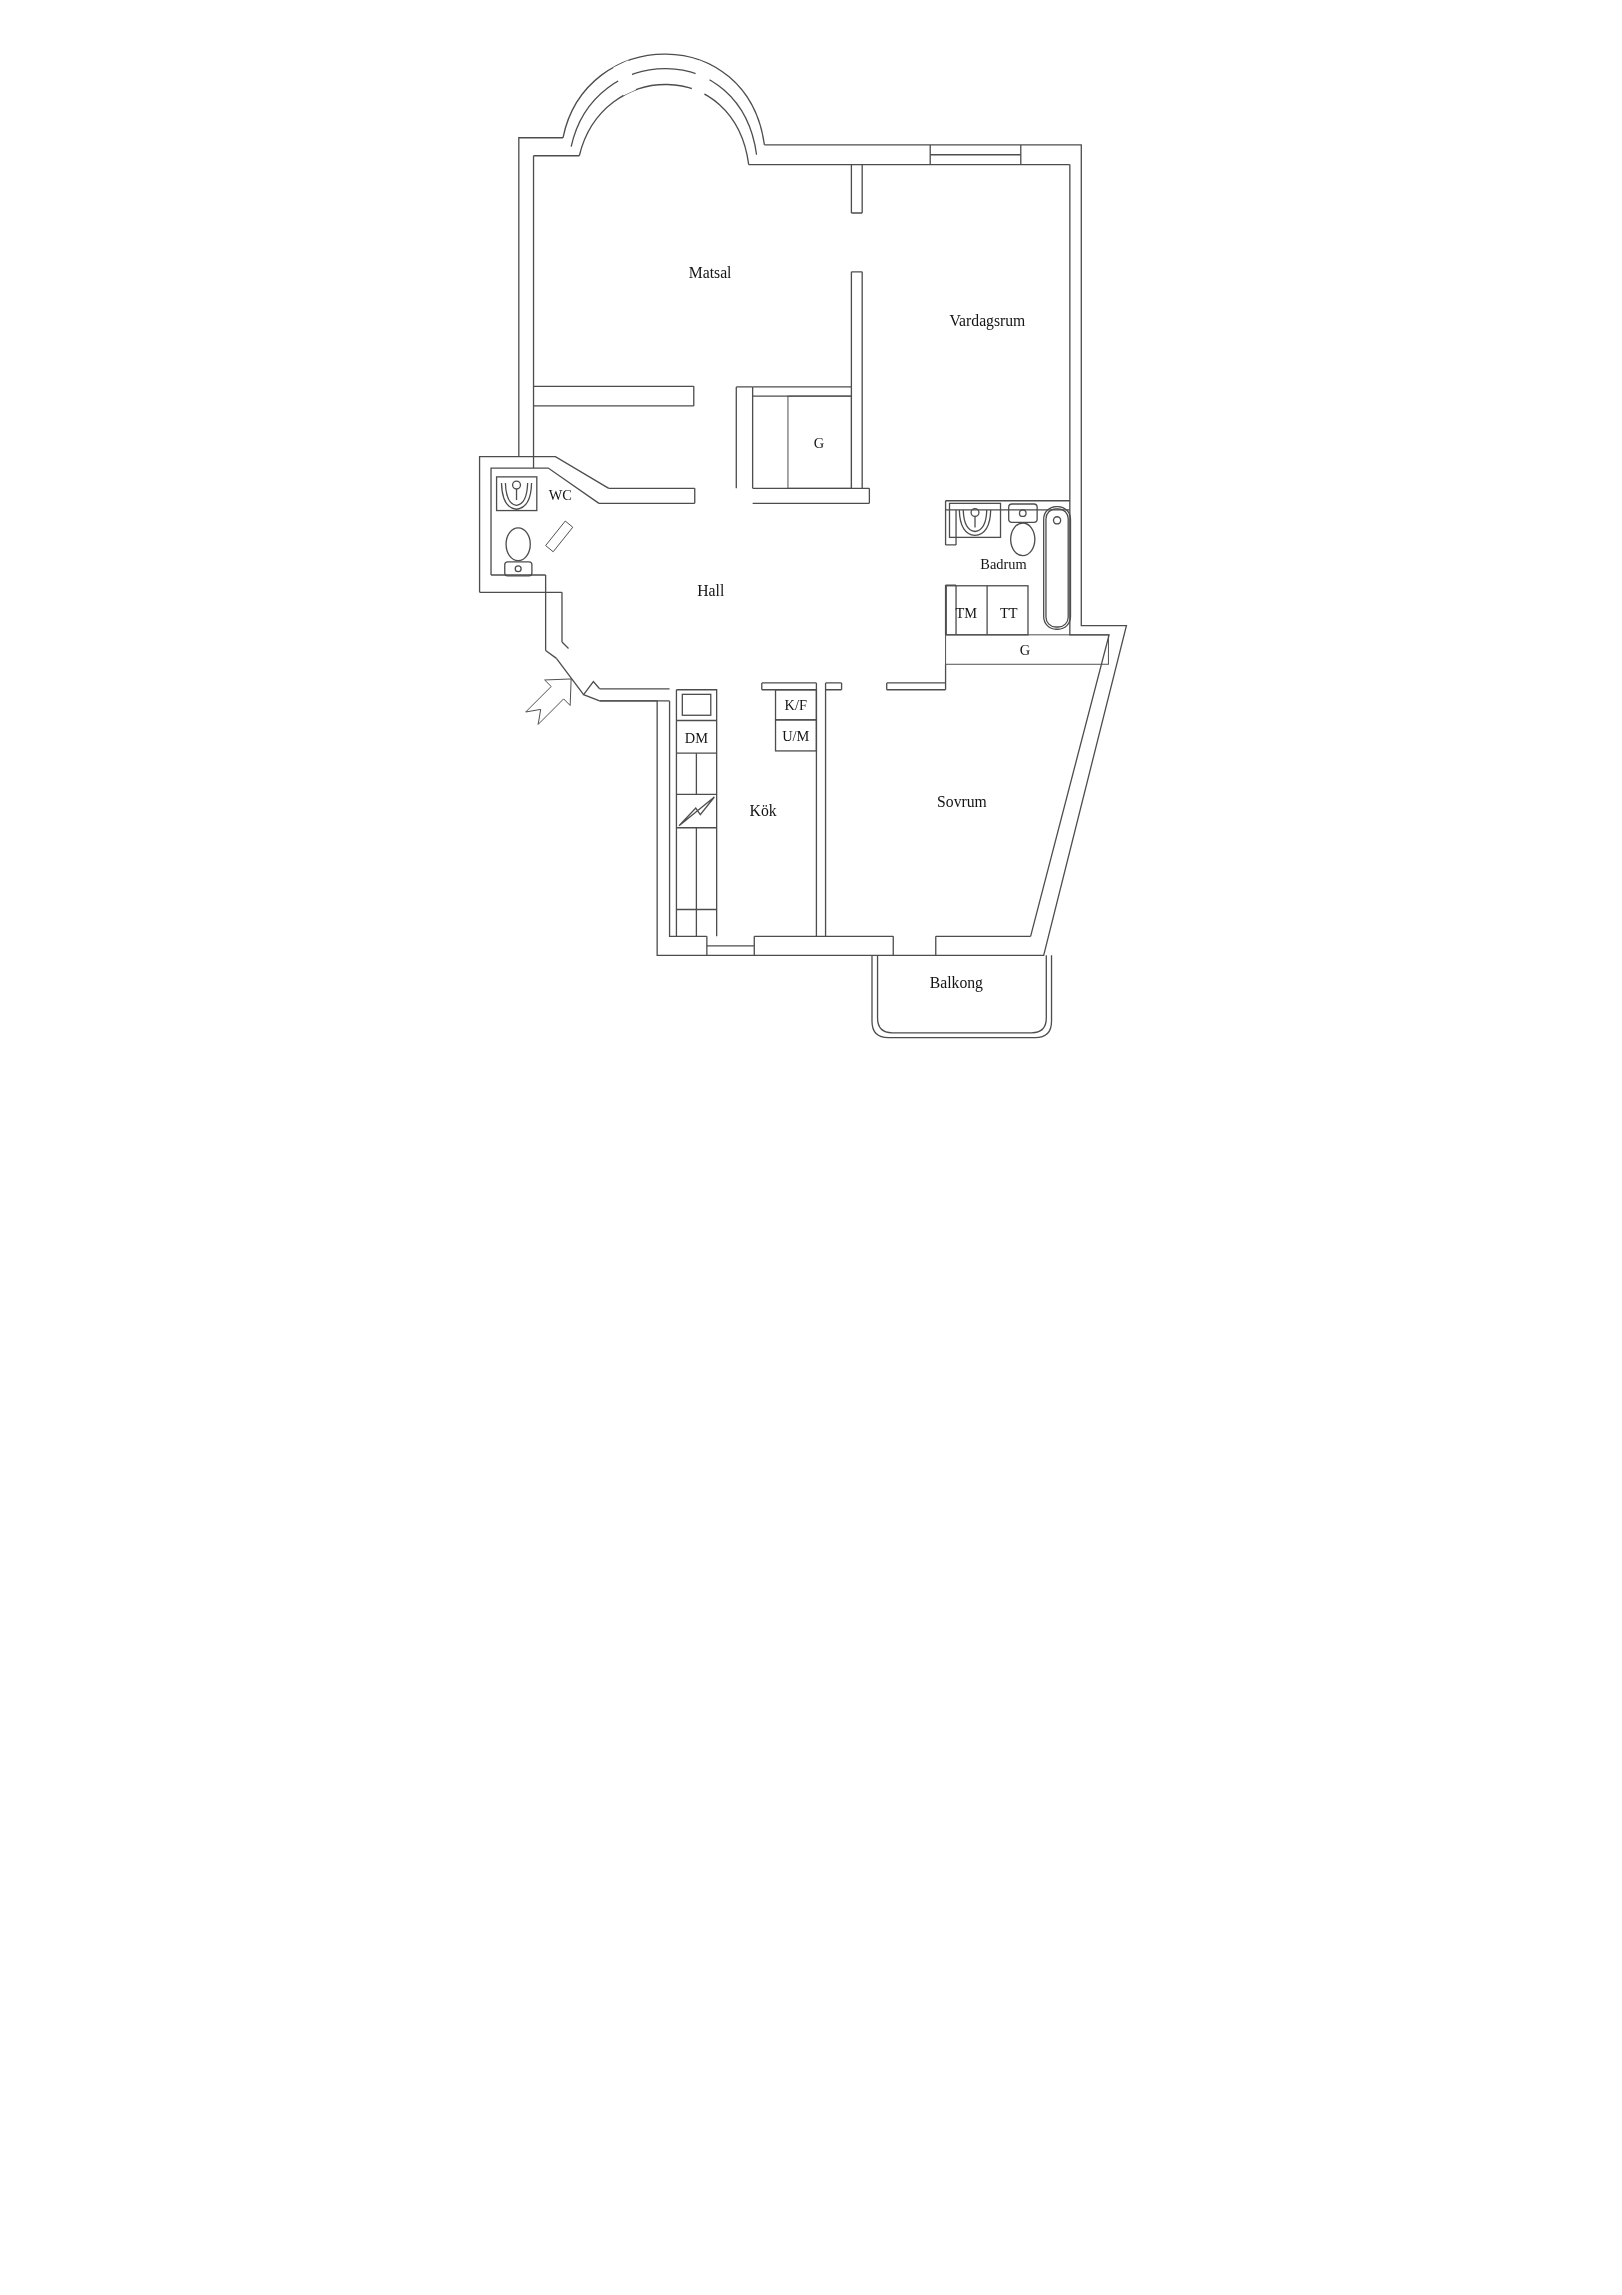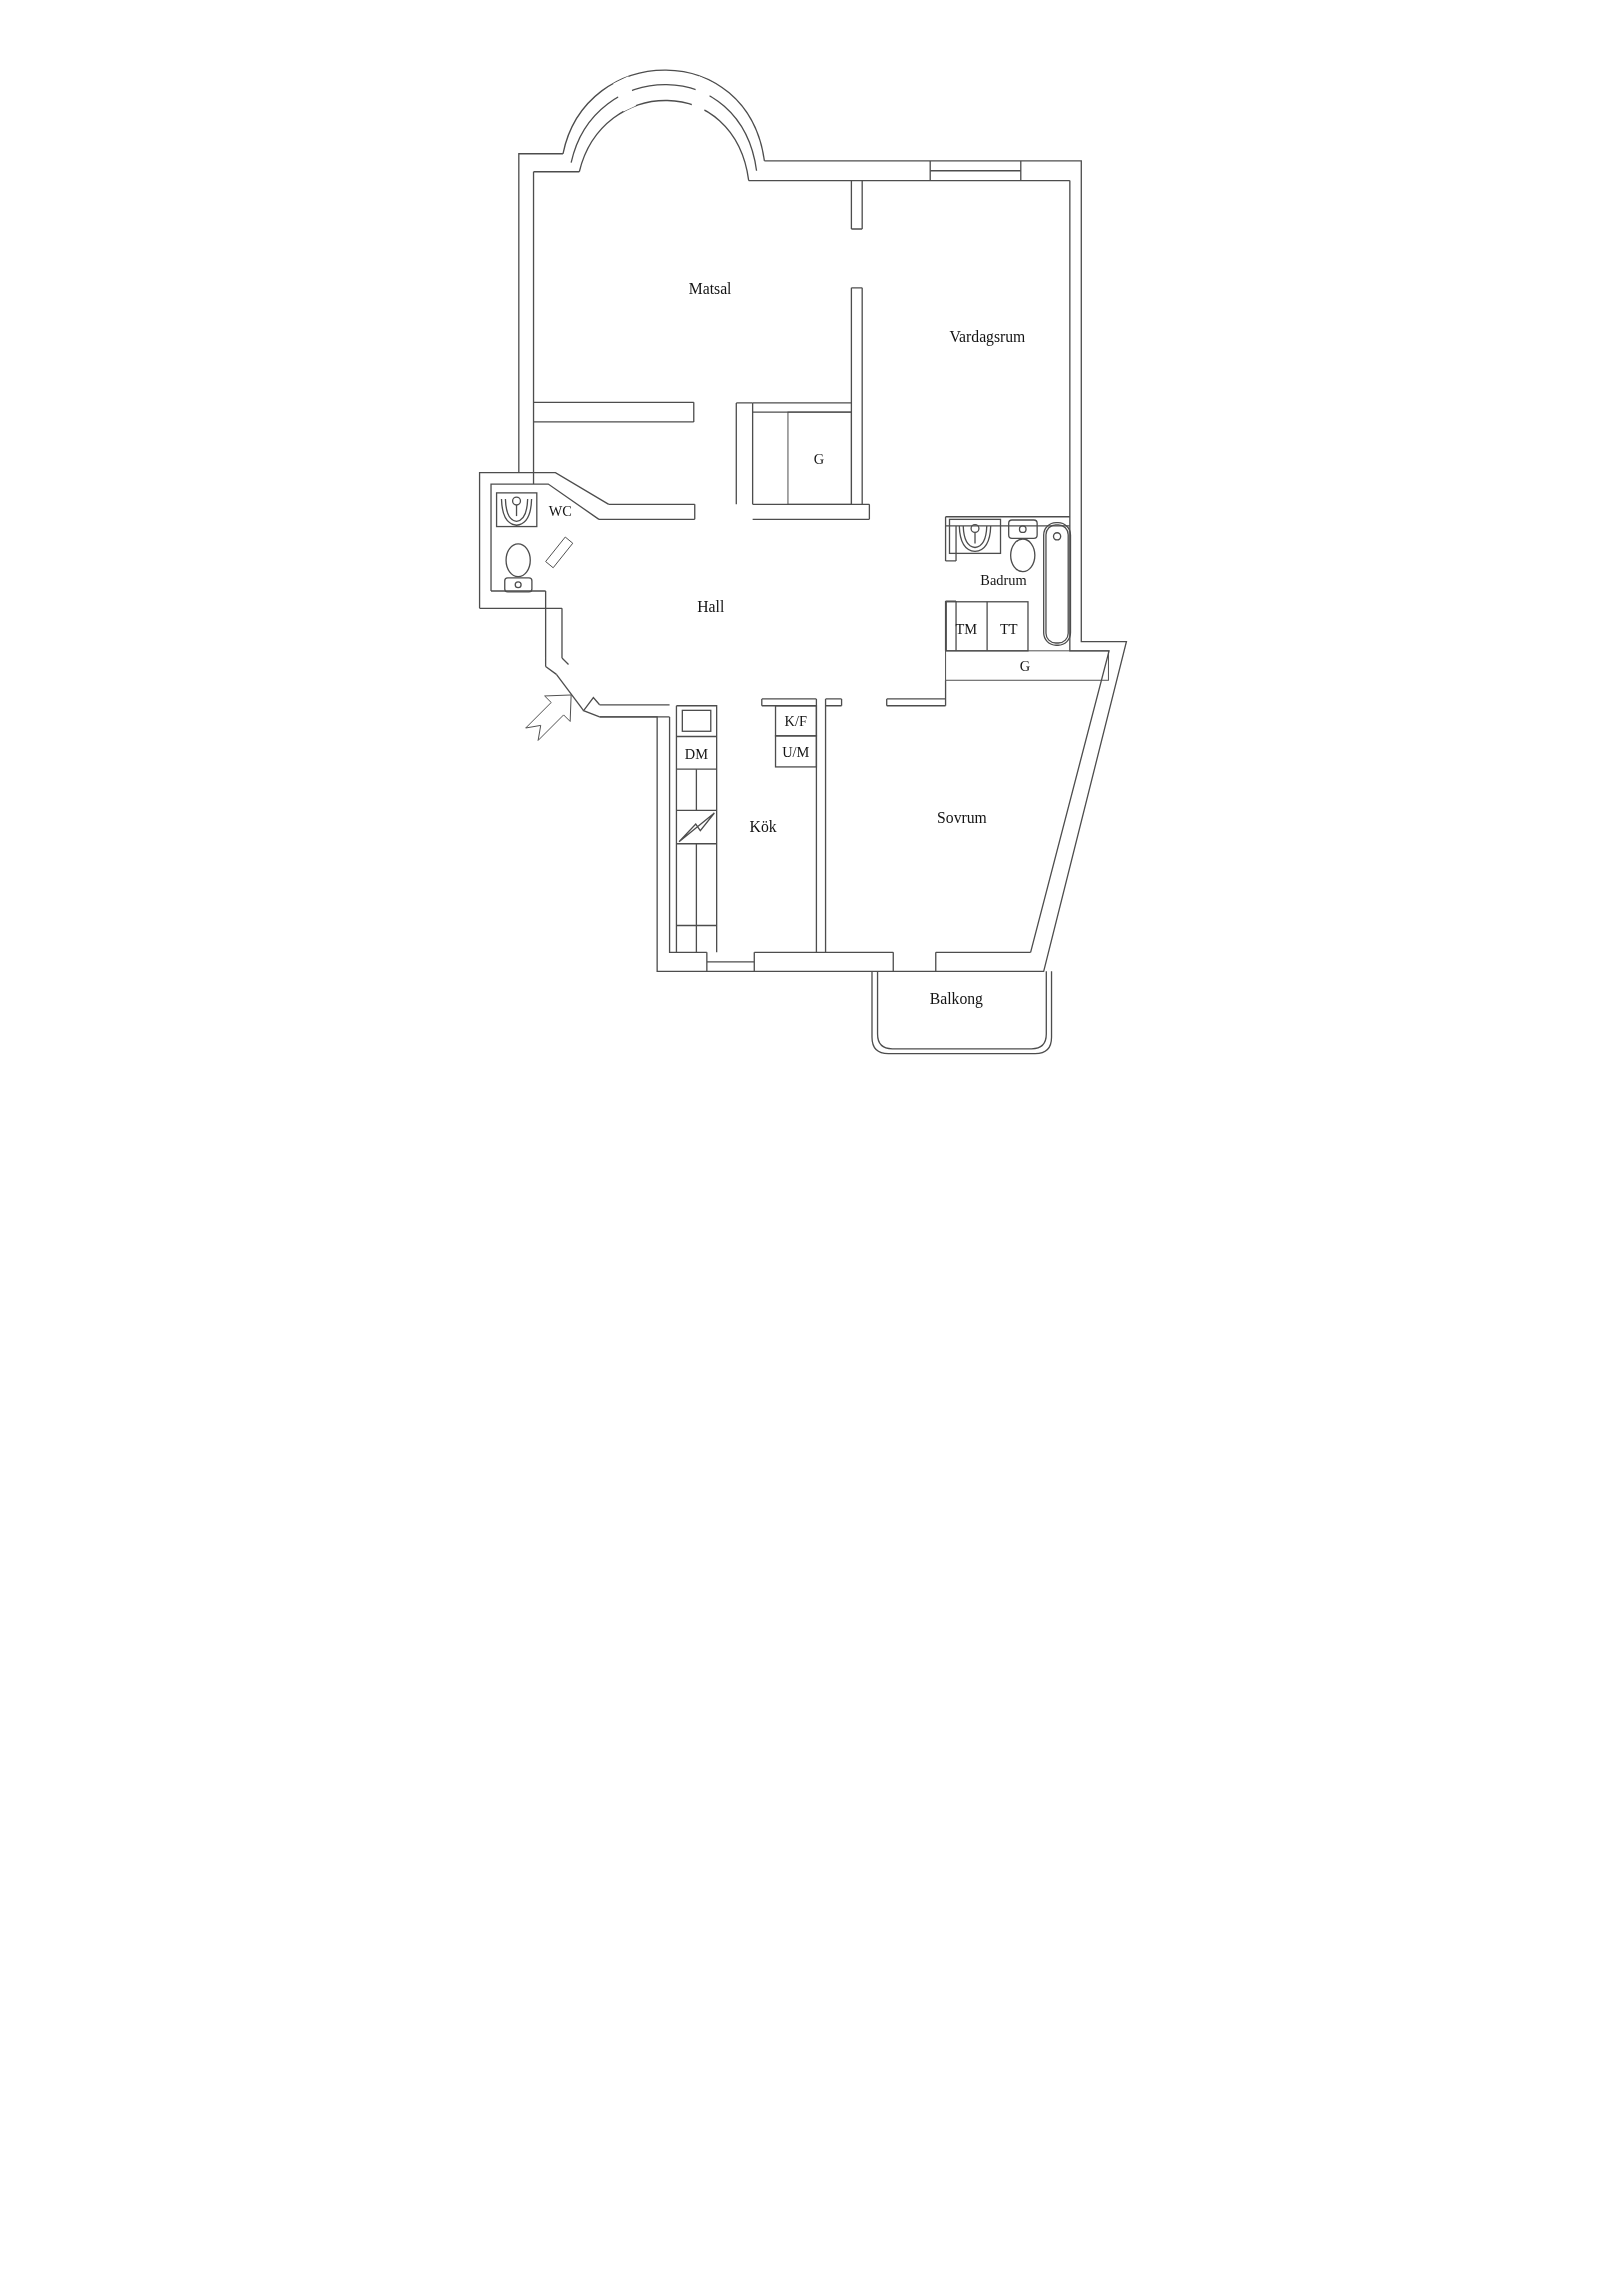--- a/index.html
+++ b/index.html
@@ -2,21 +2,21 @@
 <html style="--line: #4d4d4d; --text: #141414; --bg: #ffffff;font-size:10.5px"><head>
 <meta charset="utf-8">
 <style>
   :root{
     --line:#4d4d4d;
     --text:#141414;
     --bg:#ffffff;
   }
   html,body{margin:0;padding:0;background:var(--bg);}
   .page{
-    width:811px;height:1148px;margin:16px auto;background:var(--bg);
+    width:811px;height:1148px;margin:0 auto;background:var(--bg);
     position:relative;
   }
   svg{display:block;width:811px;height:1148px;}
   path,rect,line,circle,ellipse,polyline{
     fill:none;stroke:var(--line);stroke-width:4;stroke-linejoin:miter;
   }
   .thin{stroke-width:3;}
   .fill-white{fill:#ffffff;}
   text{
     font-family:"Liberation Serif","DejaVu Serif",serif;

